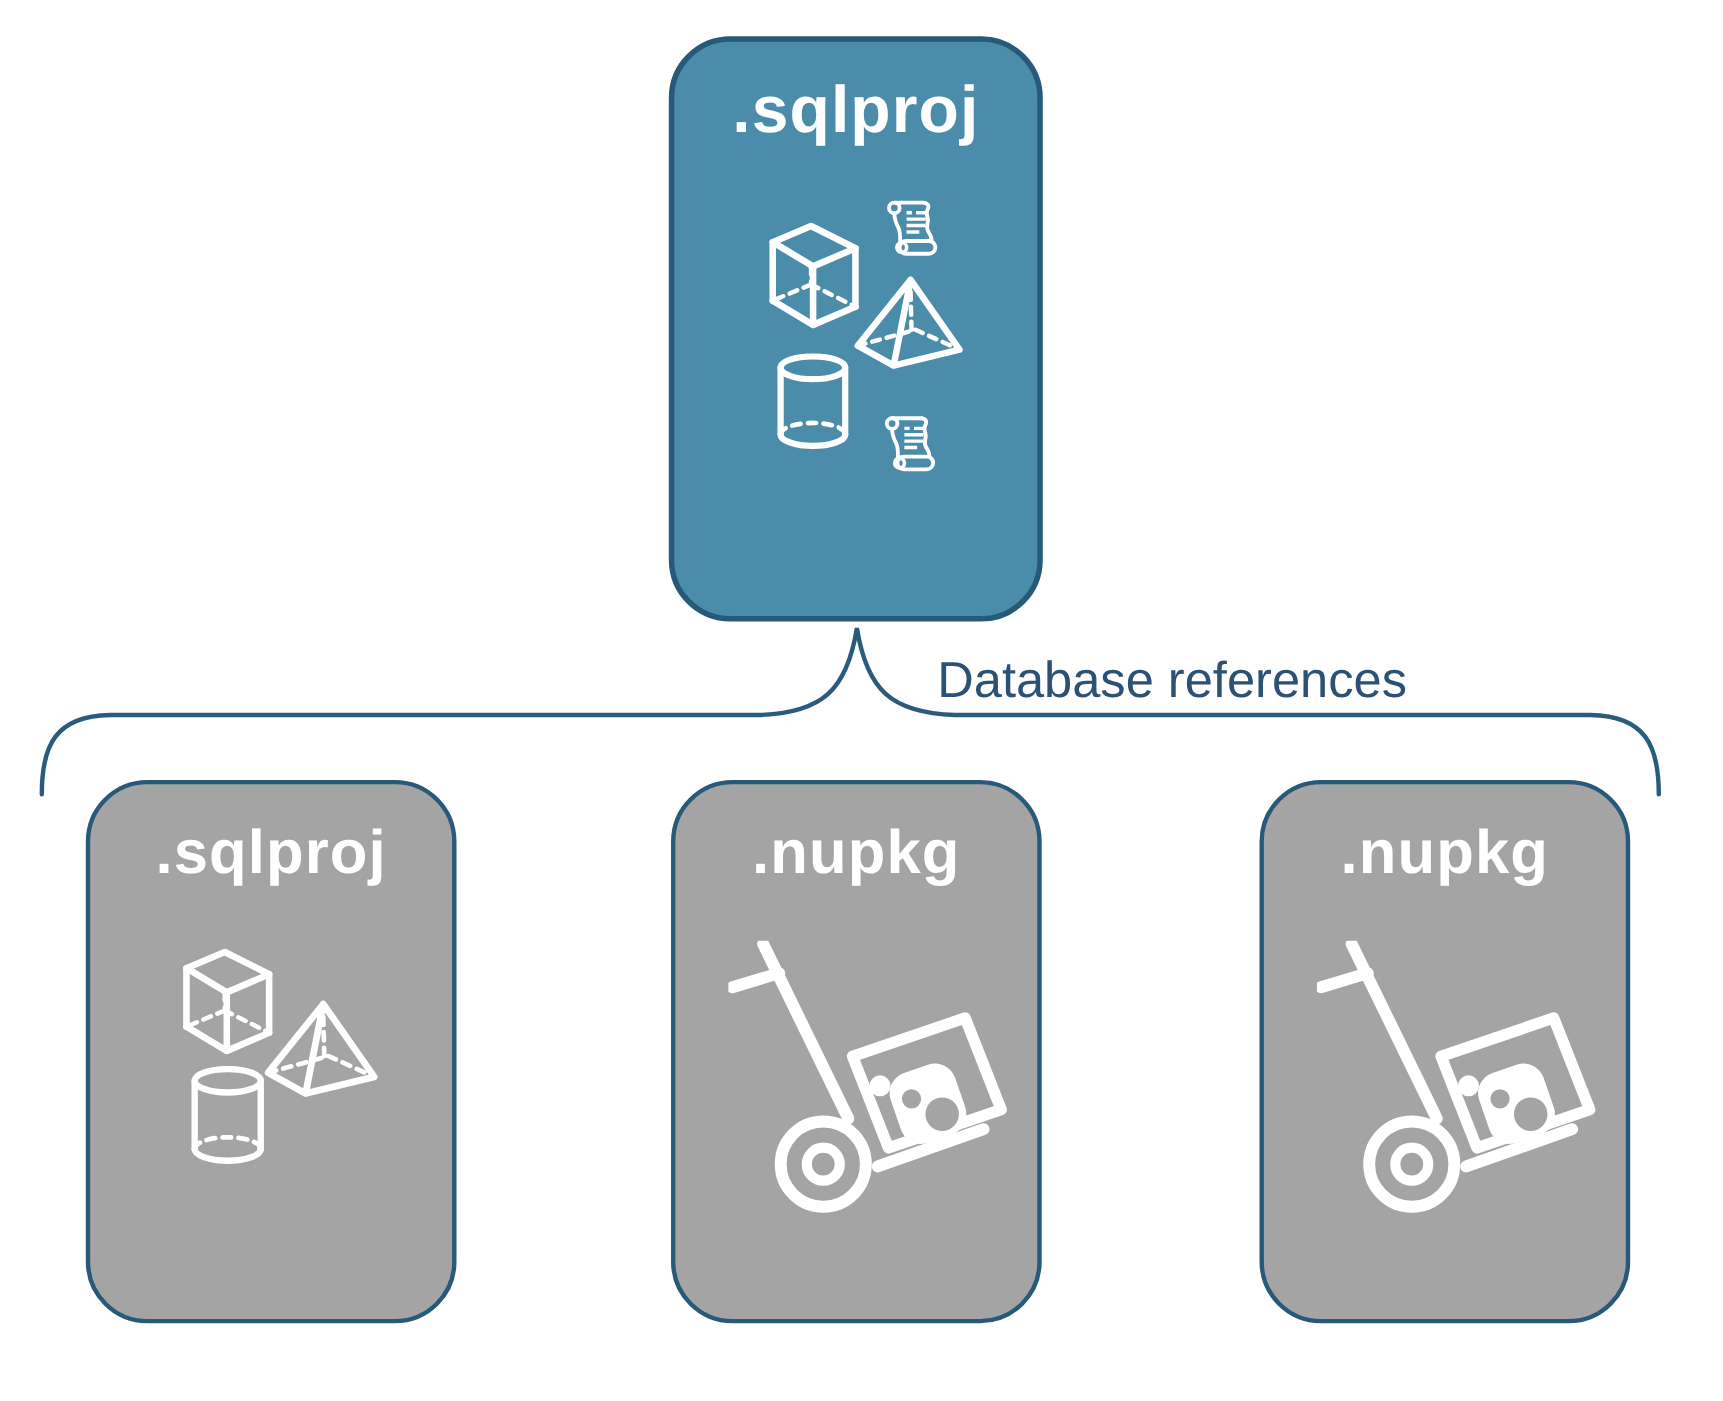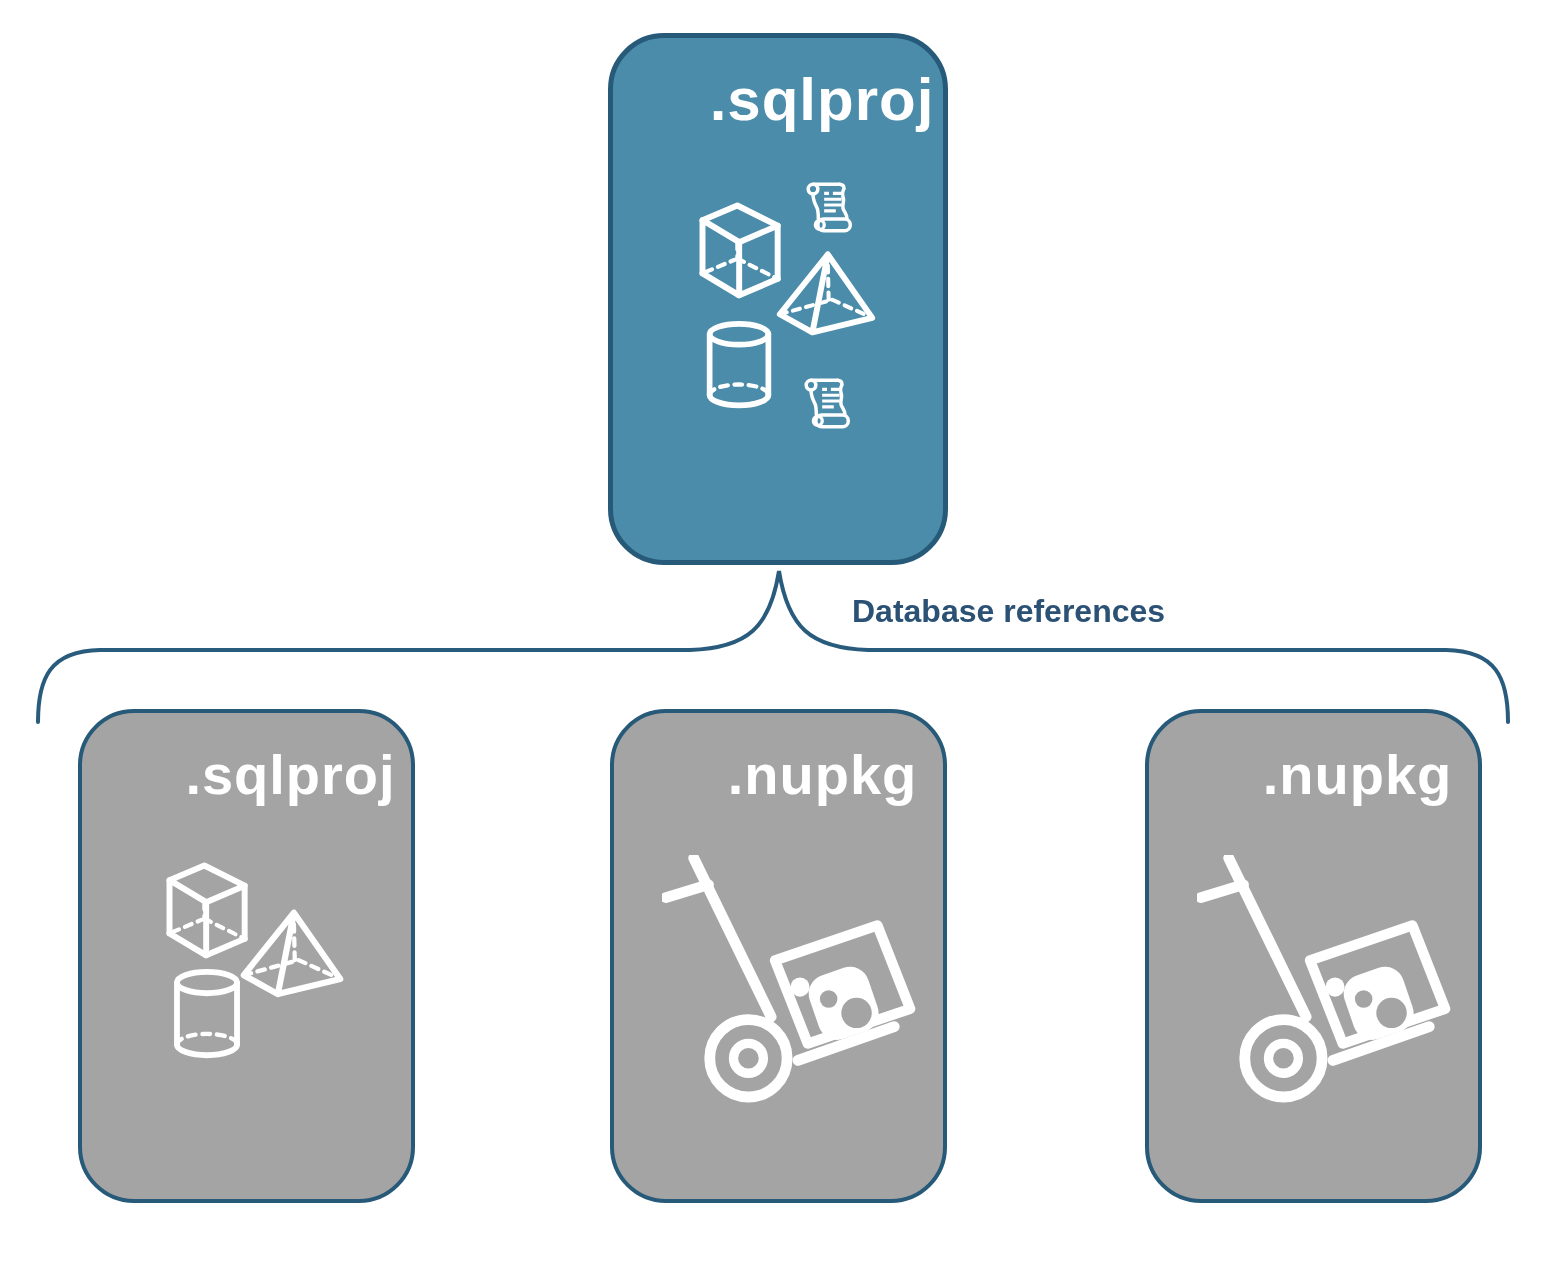--- a/index.html
+++ b/index.html
@@ -36,31 +36,30 @@
   .box-child-2{left:610px;}
   .box-child-3{left:1145px;}
   .box-title{
     margin-top:34px;
     width:100%;
     text-align:center;
     font-weight:bold;
     color:#ffffff;
     line-height:1;
     letter-spacing:1px;
-    margin-left:44px;
   }
   .box-root .box-title{margin-top:32px;font-size:60px;}
   .box-child .box-title{font-size:56px;}
   .ic{position:absolute;display:block;}
   .brace-svg{position:absolute;left:0;top:0;width:1566px;height:1274px;pointer-events:none;}
   .dbref-label{
     position:absolute;
     left:852px;top:595px;
-    font-size:32px;
-    font-weight:bold;
+    font-size:46px;
+    font-weight:normal;
     color:var(--label-navy);
     line-height:1;
     white-space:nowrap;
   }
   .defs-holder{position:absolute;width:0;height:0;overflow:hidden;}
 </style>
 </head>
 <body>
 
 <svg class="defs-holder" aria-hidden="true">

